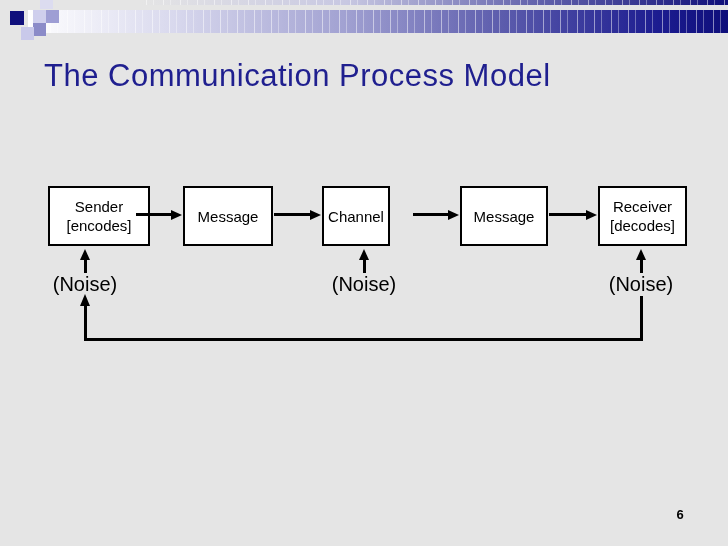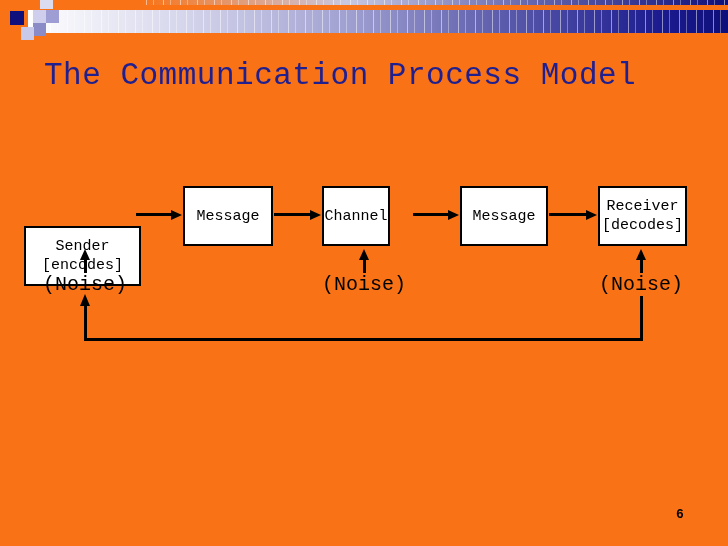--- a/index.html
+++ b/index.html
@@ -1,18 +1,18 @@
 <!DOCTYPE html>
 <html><head>
 <meta charset="utf-8">
 <style>
   html,body{margin:0;padding:0;background:#888;}
   .slide{
-    position:relative; width:728px; height:546px; background:#f97316;
-    overflow:hidden; font-family:Liberation Mono, monospace; color:#000;
+    position:relative; width:728px; height:546px; background:#e5e5e5;
+    overflow:hidden; font-family:Liberation Sans, sans-serif; color:#000;
   }
   
   .bar-stripes{
     background-image:
       repeating-linear-gradient(90deg,
         rgba(255,255,255,0) 0px, rgba(255,255,255,0) 5px,
         rgba(255,255,255,.5) 5px, rgba(255,255,255,.5) 6px,
         rgba(255,255,255,0) 6px, rgba(255,255,255,0) 12px,
         rgba(255,255,255,.35) 12px, rgba(255,255,255,.35) 13px,
         rgba(255,255,255,0) 13px, rgba(255,255,255,0) 17px);
@@ -33,21 +33,21 @@
     font-size:31px; letter-spacing:0.5px; color:#1f1f8f; white-space:nowrap;
   }
   
   .box{
     position:absolute; top:186px; height:60px; box-sizing:border-box;
     border:2px solid #000; background:#fff;
     display:flex; flex-direction:column; align-items:center; justify-content:center;
     font-size:15px; line-height:19px; text-align:center;
   }
   .box-line:empty{display:none;}
-  .b1{left:24px;  width:117px;margin-top:40px;}
+  .b1{left:48px;  width:102px;}
   .b2{left:183px; width:90px;}
   .b3{left:322px; width:68px;}
   .b4{left:460px; width:88px;}
   .b5{left:598px; width:89px;}
   .hline{position:absolute; top:213px; height:3px; background:#000;}
   .h1{left:136px; width:35px;}
   .h2{left:274px; width:36px;}
   .h3{left:413px; width:35px;}
   .h4{left:549px; width:37px;}
   .ah-right{

